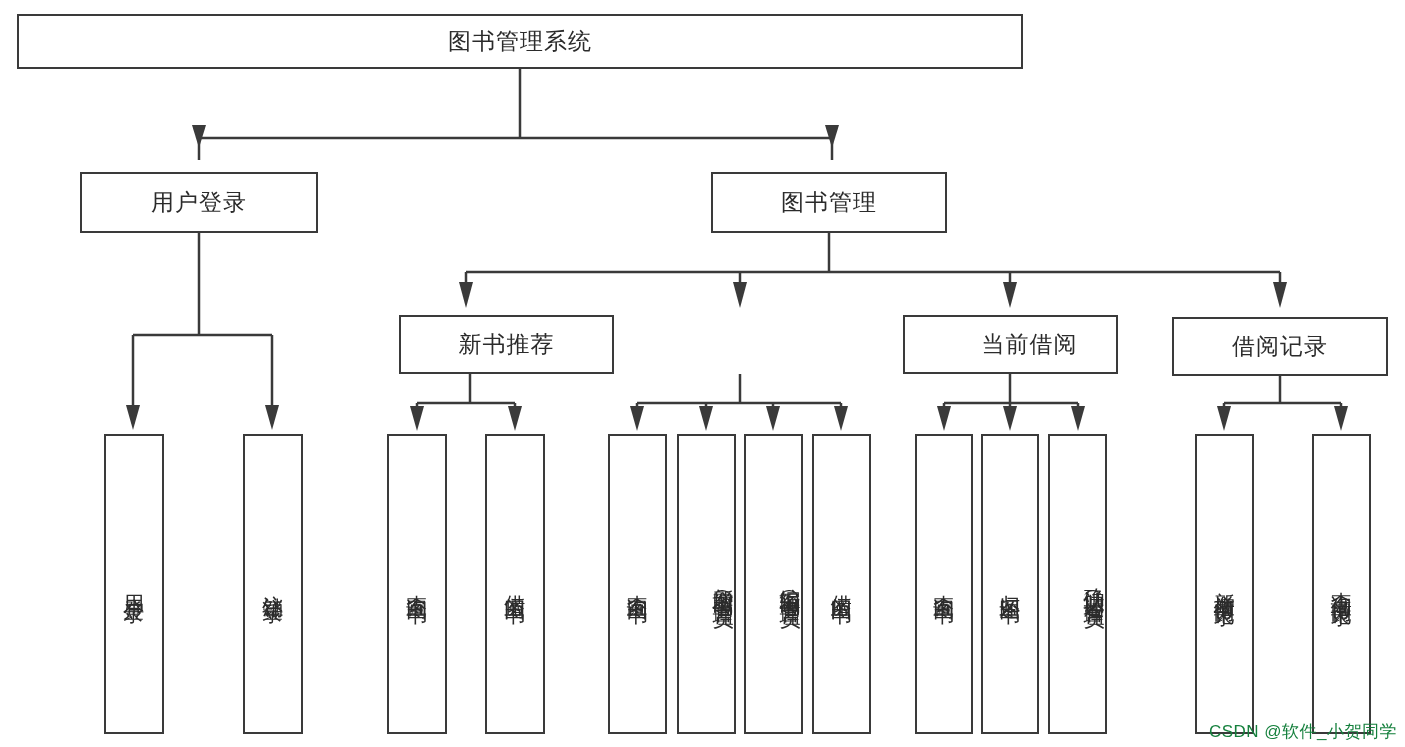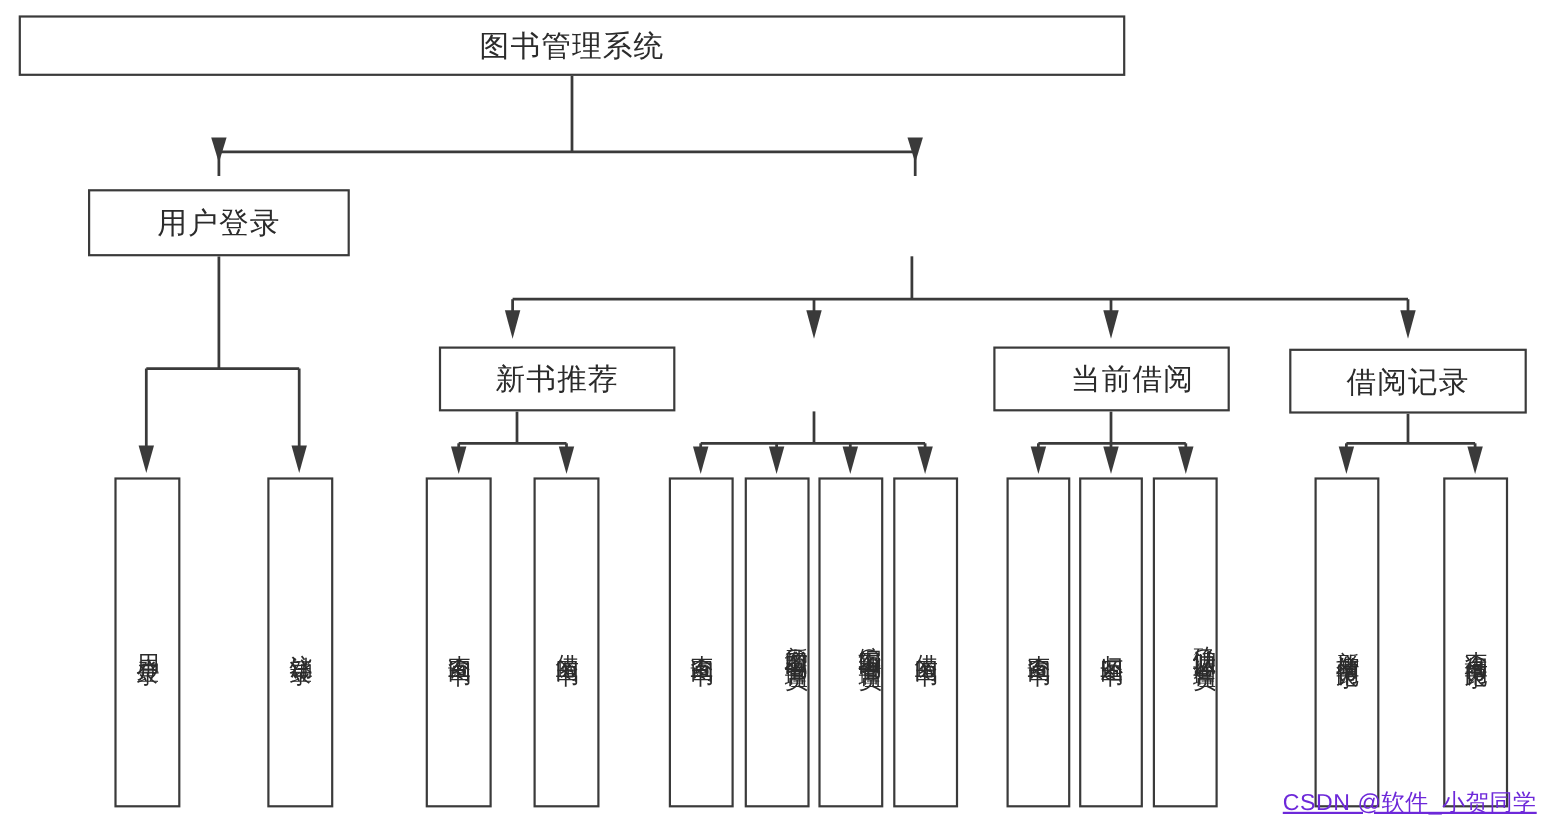--- a/index.html
+++ b/index.html
@@ -29,21 +29,21 @@
     box-sizing: border-box;
     border: 2.5px solid #3a3a3a;
     background: #ffffff;
     display: flex;
     align-items: center;
     justify-content: center;
     color: #2b2b2b;
     z-index: 2;
   }
   .node.horiz {
-    font-size: 27px;
+    font-size: 23px;
     letter-spacing: 1px;
   }
   .node.vert {
     writing-mode: vertical-rl;
     text-orientation: upright;
     font-size: 21px;
     letter-spacing: 3px;
     padding-top: 4px;
     padding-bottom: 4px;
     line-height: 1.02;
@@ -53,26 +53,25 @@
     align-items: flex-start;
     justify-content: center;
   }
   .node-label {
     display: block;
   }
   .watermark {
     position: absolute;
     right: 8px;
     bottom: 4px;
-    font-size: 21px;
-    color: #6d28d9;
+    font-size: 17px;
+    color: #15803d;
     z-index: 5;
     white-space: nowrap;
     letter-spacing: 0.5px;
-    text-decoration: underline;
   }
 </style>
 </head>
 <body>
 
 <div id="canvas">
 
   <svg id="edges" viewBox="0 0 1405 747" xmlns="http://www.w3.org/2000/svg">
     <defs>
       <marker id="arw" markerWidth="10" markerHeight="10" refX="1" refY="4" orient="auto" markerUnits="userSpaceOnUse">
@@ -152,20 +151,23 @@
   </svg>
 
   <div class="node horiz" style="left:17px; top:14px; width:1006px; height:55px;">
     <span class="node-label">图书管理系统</span>
   </div>
 
   <div class="node horiz" style="left:80px; top:172px; width:238px; height:61px;">
     <span class="node-label">用户登录</span>
   </div>
 
+  <div class="node horiz" style="left:711px; top:172px; width:236px; height:61px;">
+    <span class="node-label">图书管理</span>
+  </div>
 
   <div class="node horiz" style="left:363px; top:315px; width:215px; height:59px;margin-left:36px;">
     <span class="node-label">新书推荐</span>
   </div>
 
 
   <div class="node horiz" style="left:903px; top:315px; width:215px; height:59px;padding-left:38px;">
     <span class="node-label">当前借阅</span>
   </div>
 

